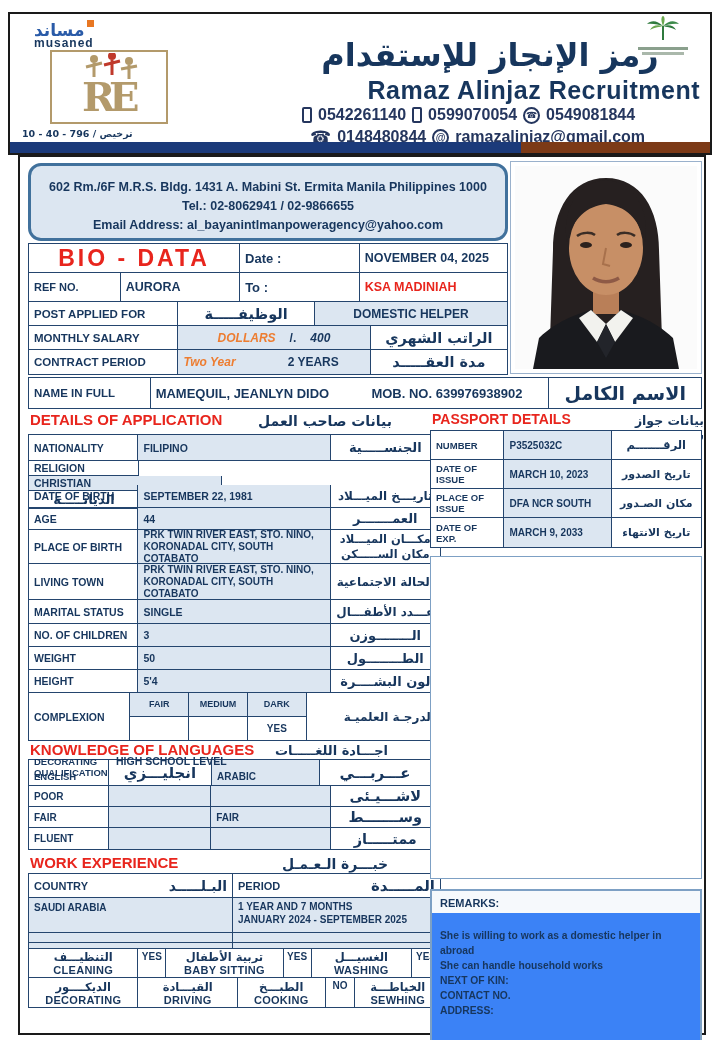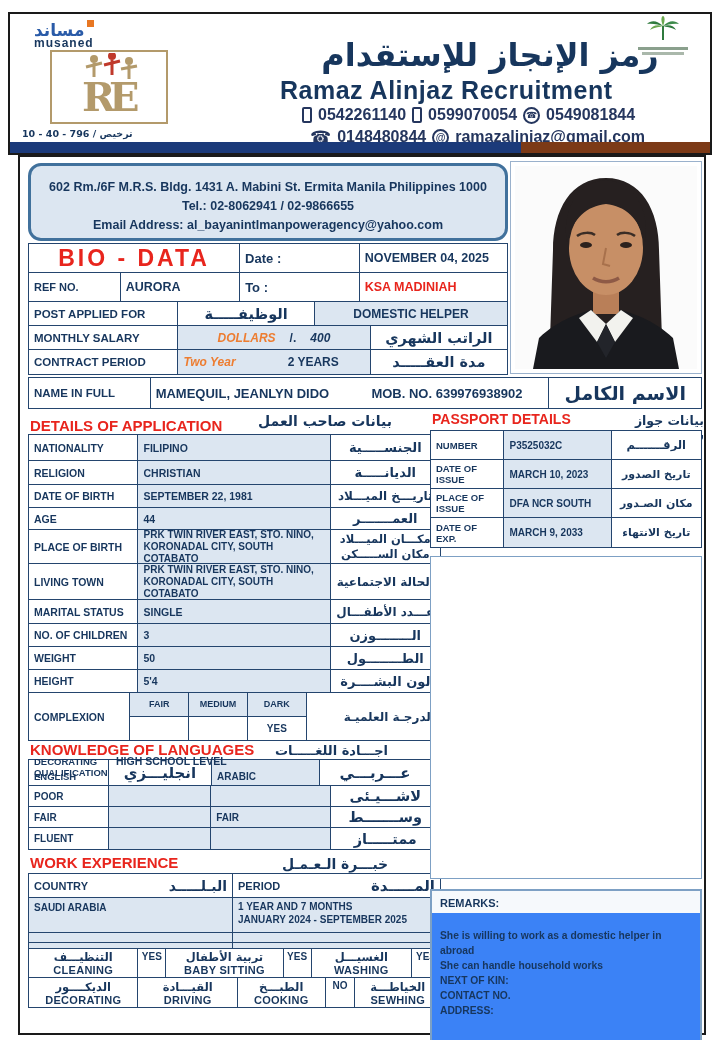--- a/index.html
+++ b/index.html
@@ -94,21 +94,21 @@
             <path d="M75,12 L75,26 M67,16 L83,13" stroke="#b39a6b" stroke-width="3" fill="none"></path>
         </g>
         <text x="28" y="58" font-family="DejaVu Serif, serif" font-size="40" font-weight="bold" fill="#b39a6b">R</text>
         <text x="55" y="58" font-family="DejaVu Serif, serif" font-size="40" font-weight="bold" fill="#b39a6b">E</text>
       </svg>
     </div>
 
     <div class="abs ar" style="left:12px;top:114px;font-size:9.5px;font-weight:bold;color:#17365d;">ترخيص / 796 - 40 - 10</div>
 
     <div class="abs title-ar ar" style="left:270px;top:22px;width:420px;text-align:center;">رمز الإنجاز للإستقدام</div>
-    <div class="abs title-en" style="left:270px;top:62px;width:420px;text-align:left;">Ramaz Alinjaz Recruitment</div>
+    <div class="abs title-en" style="left:270px;top:62px;width:420px;text-align:right;">Ramaz Alinjaz Recruitment</div>
 
     <div class="abs contact-line" style="left:292px;top:92px;">
       <span class="mob-icon"></span>
       <span>0542261140</span>
       <span class="mob-icon"></span>
       <span>0599070054</span>
       <span class="circ-icon tel-icon" style="font-size:9px;">☎</span>
       <span>0549081844</span>
     </div>
     <div class="abs contact-line" style="left:300px;top:113px;">
@@ -197,32 +197,32 @@
       <div class="tr" style="height:30px;">
         <div class="td" style="width:122px;font-size:11.5px;">NAME IN FULL</div>
         <div class="td" style="width:400px;font-size:13px;justify-content:space-between;padding-right:26px;">
           <span>MAMEQUIL, JEANLYN DIDO</span>
           <span>MOB. NO. 639976938902</span>
         </div>
         <div class="td ar" style="width:152px;justify-content:center;font-size:19px;">الاسم الكامل</div>
       </div>
     </div>
 
-    <div class="abs sec-hdr" style="left:10px;top:260px;">DETAILS OF APPLICATION</div>
+    <div class="abs sec-hdr" style="left:10px;top:254px;">DETAILS OF APPLICATION</div>
     <div class="abs sec-ar ar" style="left:238px;top:256px;">بيانات صاحب العمل</div>
     <div class="abs sec-hdr" style="left:412px;top:254px;font-size:14px;">PASSPORT DETAILS</div>
     <div class="abs sec-ar ar" style="left:590px;top:256px;font-size:12.5px;">بيانات جواز سفر</div>
 
     <div class="tbl" style="left:8px;top:277px;width:413px;">
       <div class="tr" style="height:26px;">
         <div class="td" style="width:110px;font-size:10.5px;">NATIONALITY</div>
         <div class="td lb" style="width:193px;font-size:10.5px;">FILIPINO</div>
         <div class="td ar lvl-ar" style="width:110px;font-size:13px;">الجنســـــية</div>
       </div>
-      <div class="tr" style="height:24px;">
+      <div class="tr" style="height:24px;flex-direction:column;">
         <div class="td" style="width:110px;font-size:10.5px;">RELIGION</div>
         <div class="td lb" style="width:193px;font-size:10.5px;">CHRISTIAN</div>
         <div class="td ar lvl-ar" style="width:110px;font-size:13px;">الديانـــــة</div>
       </div>
       <div class="tr" style="height:23px;">
         <div class="td" style="width:110px;font-size:10.5px;">DATE OF BIRTH</div>
         <div class="td lb" style="width:193px;font-size:10.5px;">SEPTEMBER 22,  1981</div>
         <div class="td ar lvl-ar" style="width:110px;font-size:12px;">تاريـــخ الميـــلاد</div>
       </div>
       <div class="tr" style="height:22px;">

